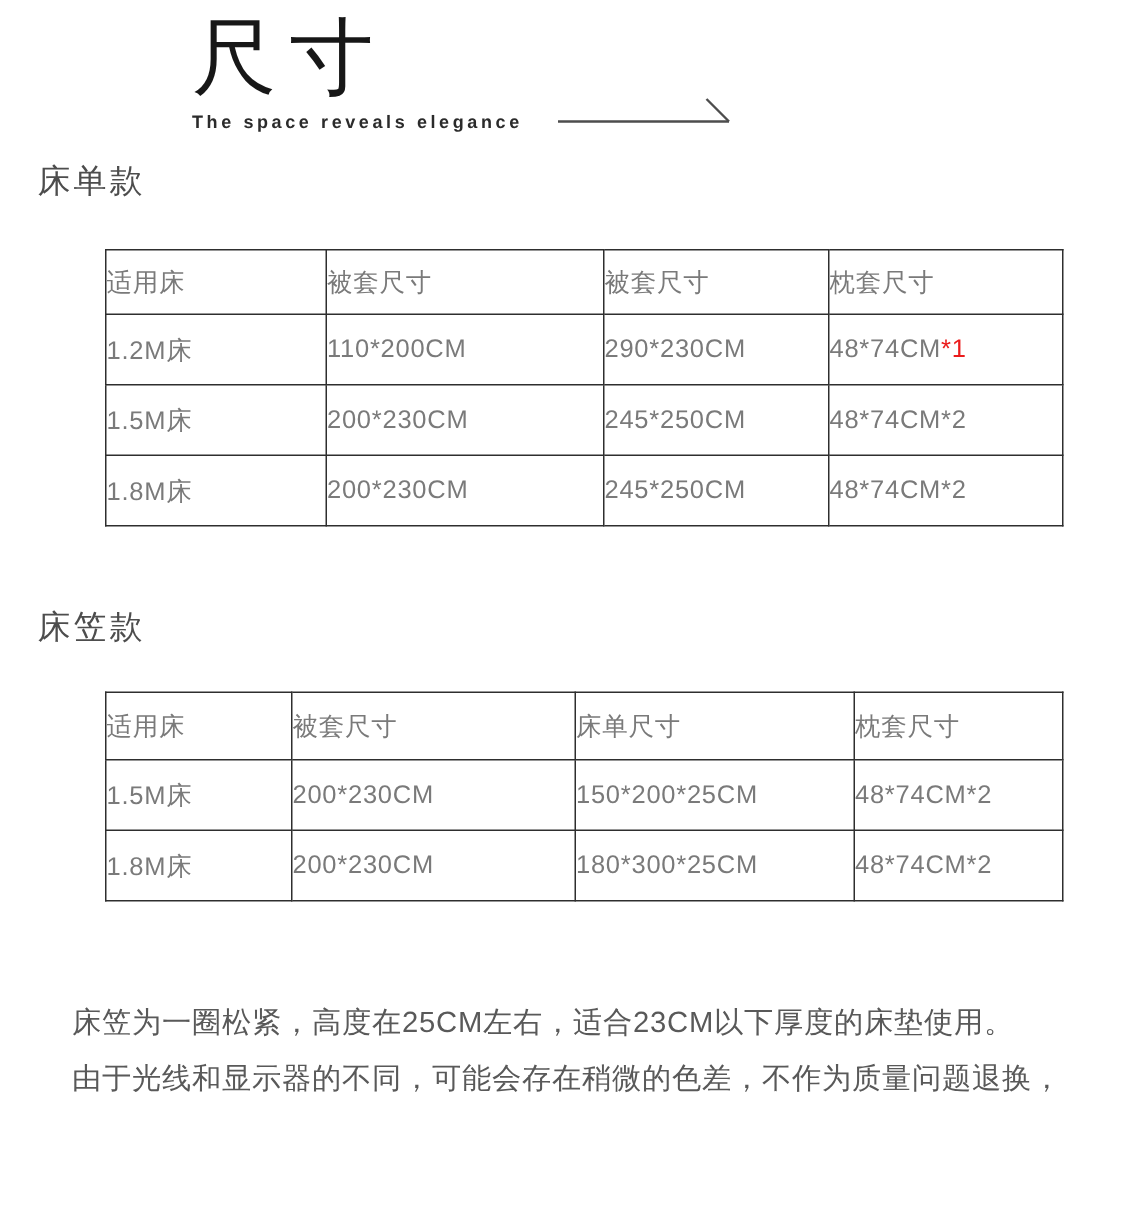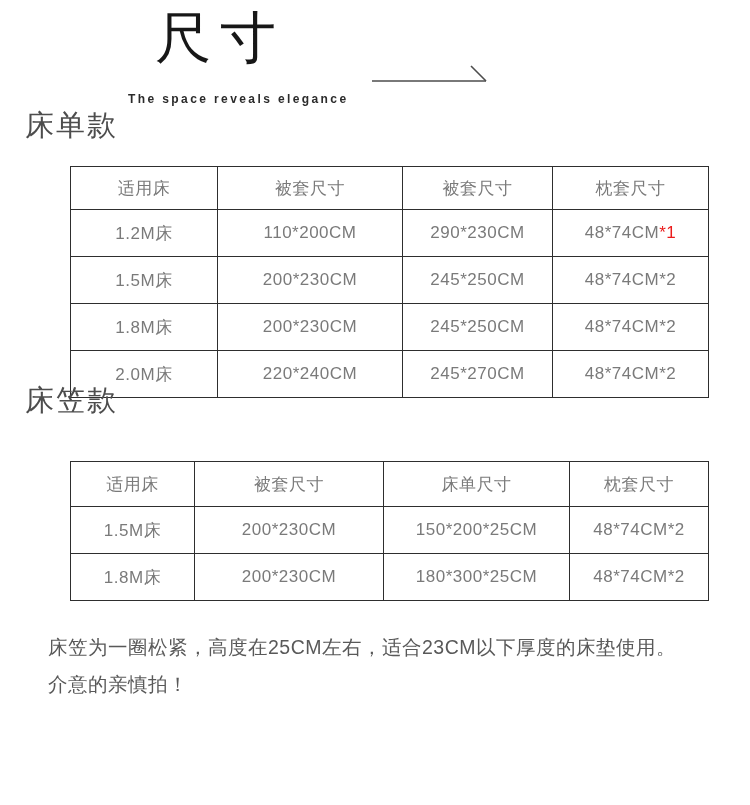--- a/index.html
+++ b/index.html
@@ -8,57 +8,57 @@
     width: 750px; height: 805px;
     font-family: "Liberation Sans", "DejaVu Sans", sans-serif;
     position: relative; overflow: hidden;
   }
   .page { position: absolute; inset: 0; background: #fff; }
 
   
   .logo-block { position: absolute; left: 128px; top: 4px; }
   .logo-title {
     font-size: 56px; font-weight: 200; color: #171717;
-    letter-spacing: 9px; line-height: 68px; white-space: nowrap; margin-left: 27px;
+    letter-spacing: 9px; line-height: 68px; white-space: nowrap;
   }
   .logo-subtitle {
     font-size: 12px; font-weight: 700; color: #2b2b2b;
-    letter-spacing: 2.4px; margin-top: 20px; white-space: nowrap;
+    letter-spacing: 2.4px; margin-top: 2px; white-space: nowrap;
   }
   .arrow-wrap { position: absolute; left: 370px; top: 62px; width: 120px; height: 24px; }
 
   
   .section-heading {
     position: absolute; left: 25px;
-    font-size: 29px; font-weight: 400; color: #4d4d4d;
+    font-size: 22px; font-weight: 400; color: #4d4d4d;
     letter-spacing: 2px; white-space: nowrap;
   }
   #heading-sheet { top: 106px; }
-  #heading-fitted { top: 381px; }
+  #heading-fitted { top: 403px; }
 
   
   table {
     position: absolute; left: 70px; border-collapse: collapse;
     table-layout: fixed; width: 638px;
     color: #7a7a7a; font-size: 17px;
   }
   #table-sheet  { top: 166px; }
   #table-fitted { top: 461px; }
   th, td {
-    border: 1px solid #2e2e2e; text-align: center; vertical-align: middle;
+    border: 1px solid #2e2e2e; text-align: left; vertical-align: middle;
     font-weight: 400; padding: 0; letter-spacing: 0.5px;
   }
   #table-sheet th { height: 43px; }
   #table-sheet td { height: 47px; }
   #table-fitted th { height: 45px; }
   #table-fitted td { height: 47px; }
   .hl {  }
 
   
-  .notes { position: absolute; left: 48px; top: 629px; width: 670px; }
+  .notes { position: absolute; left: 48px; top: 664px; width: 670px; }
   .notes p {
     font-size: 19.5px; color: #595959; line-height: 37px;
     letter-spacing: 0.5px; white-space: nowrap;
   }
 </style>
 </head>
 <body>
 
 <div class="page">
 
@@ -100,26 +100,20 @@
       <td>200*230CM</td>
       <td>245*250CM</td>
       <td><span>48*74CM</span><span>*2</span></td>
     </tr>
     <tr>
       <td>1.8M床</td>
       <td>200*230CM</td>
       <td>245*250CM</td>
       <td><span>48*74CM</span><span>*2</span></td>
     </tr>
-    <tr>
-      <td>2.0M床</td>
-      <td>220*240CM</td>
-      <td>245*270CM</td>
-      <td><span>48*74CM</span><span>*2</span></td>
-    </tr>
   </tbody>
     </table>
 
   <div class="section-heading" id="heading-fitted">床笠款</div>
 
   <table id="table-fitted">
     <colgroup>
         <col style="width:124px">
         <col style="width:189px">
         <col style="width:186px">
@@ -142,16 +136,16 @@
       <td>1.8M床</td>
       <td>200*230CM</td>
       <td>180*300*25CM</td>
       <td><span>48*74CM</span><span>*2</span></td>
     </tr>
   </tbody>
     </table>
 
   <div class="notes">
     <p>床笠为一圈松紧，高度在25CM左右，适合23CM以下厚度的床垫使用。</p>
-    <p>介意的亲慎拍！</p>
+    <p>由于光线和显示器的不同，可能会存在稍微的色差，不作为质量问题退换，</p>
   </div>
 
 </div>
 
 </body></html>

